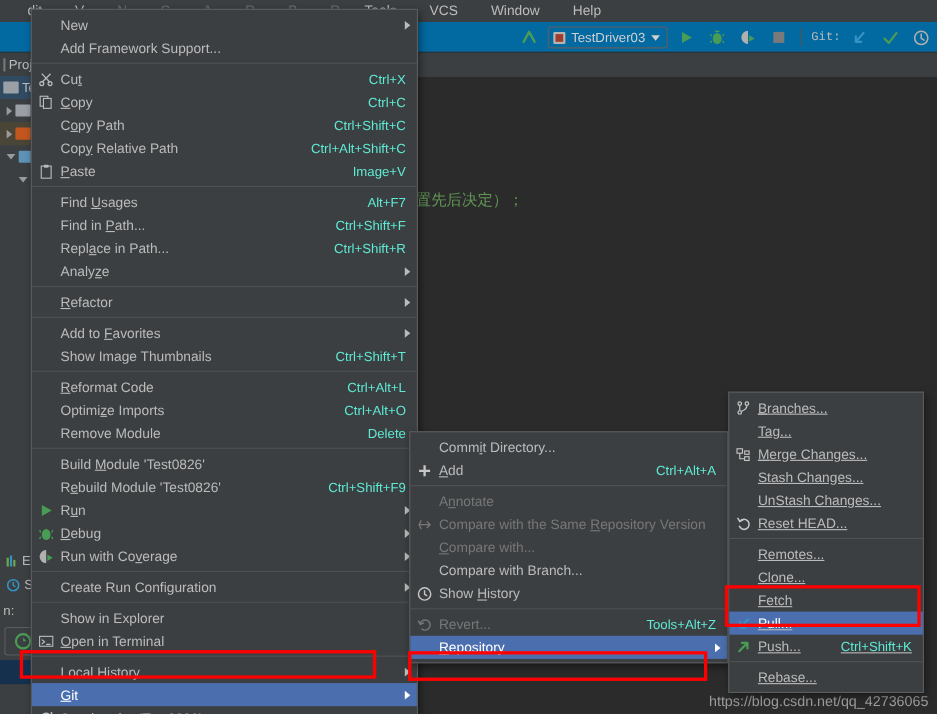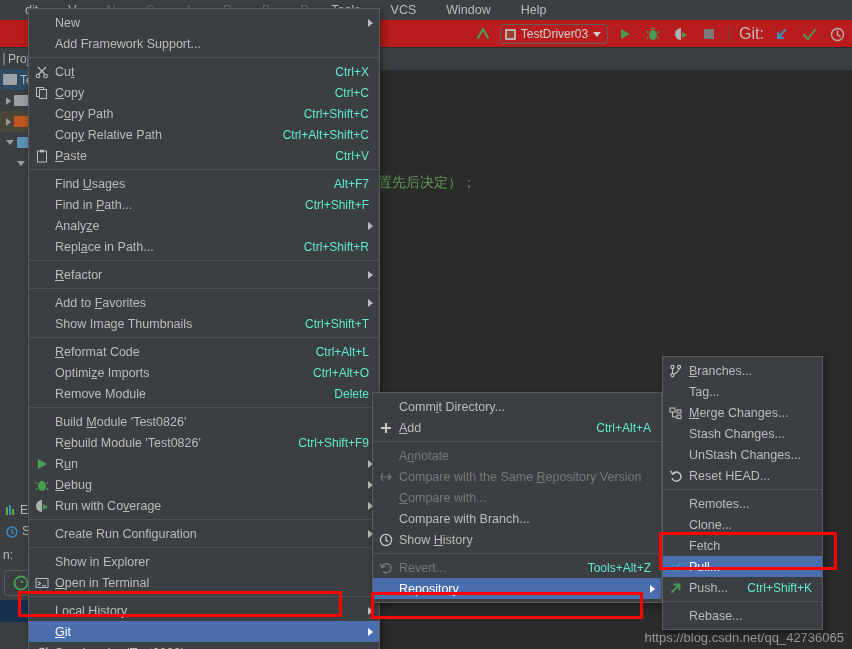--- a/index.html
+++ b/index.html
@@ -12,30 +12,30 @@
   }
   .ide{ position:absolute; inset:0; background:#3c3f41; }
 
   
   .menubar{ position:absolute; left:0; top:0; width:852px; height:20px;
             background:#3c3f41; display:flex; align-items:center; padding-left:2px; }
   .menubar .mi{ padding:0 7px; font-size:12.5px; color:#bbbbbb; line-height:20px; white-space:nowrap;margin-left:16px; }
 
   
   .toolbar{ position:absolute; left:0; top:20px; width:852px; height:28px;
-            background:#b91c1c; border-bottom:1px solid #2b2b2b; }
+            background:#0369a1; border-bottom:1px solid #2b2b2b; }
   .tb-right{ position:absolute; right:0; top:0; height:28px; display:flex; align-items:center; gap:6px; padding-right:4px; }
   .tb-ico{ width:22px; height:22px; display:flex; align-items:center; justify-content:center; }
   .runcfg{ height:20px; border:1px solid #5e6060; border-radius:3px; display:flex; align-items:center;
            gap:5px; padding:0 6px 0 4px; color:#cfcfcf; font-size:12px; }
   .runcfg .sq{ width:11px; height:11px; background:#b4b4b4; border-radius:1px; position:relative; }
   .runcfg .sq:after{ content:""; position:absolute; inset:2px; background:#a03c2a; }
   .caret{ width:0;height:0;border-left:4px solid transparent;border-right:4px solid transparent;border-top:5px solid #cfcfcf; }
   .sep-v{ width:1px; height:16px; background:#555; margin:0 3px; }
-  .gitlbl{ color:#bbb; font-size:16px; }
+  .gitlbl{ color:#bbb; font-size:11px;font-family:Liberation Mono, monospace; }
   .projtree{ position:absolute; left:0; top:48px; width:100px; bottom:100px; }
   .row{ height:21px; display:flex; align-items:center; padding-left:3px; gap:3px; font-size:12px; color:#bbb; white-space:nowrap; overflow:hidden; }
   .row.sel{ background:#2f4a61; }
   .row.hl{ background:#4a4637; }
   .tri{ width:0;height:0;border-top:4px solid transparent;border-bottom:4px solid transparent;border-left:5px solid #9a9a9a; margin-left:3px;}
   .tri.down{ border-left:4px solid transparent;border-right:4px solid transparent;border-top:5px solid #9a9a9a;border-bottom:none;}
   .fold{ width:14px;height:11px;border-radius:1px; }
   .fold.blue{ background:#5c93b7; }
   .fold.grey{ background:#9aa0a6; }
   .fold.orange{ background:#c2561f; }
@@ -283,42 +283,42 @@
         <span class="acc">Ctrl+Alt+Shift+C</span>
       </div>
       <div class="mrow">
         <span class="ic">
           <svg width="14" height="14" viewBox="0 0 14 14">
             <rect x="2.5" y="2" width="9" height="11" stroke="#b9bdc0" stroke-width="1" fill="none"></rect>
             <rect x="5" y="0.8" width="4" height="2.6" fill="#b9bdc0"></rect>
           </svg>
         </span>
         <span class="lbl"><u>P</u>aste</span>
-        <span class="acc">Ctrl+V</span>
+        <span class="acc">Image+V</span>
       </div>
       <div class="msep"></div>
       <div class="mrow">
         <span class="ic"></span>
         <span class="lbl">Find <u>U</u>sages</span>
         <span class="acc">Alt+F7</span>
       </div>
       <div class="mrow">
         <span class="ic"></span>
         <span class="lbl">Find in <u>P</u>ath...</span>
         <span class="acc">Ctrl+Shift+F</span>
       </div>
       <div class="mrow">
         <span class="ic"></span>
-        <span class="lbl">Analy<u>z</u>e</span>
-        <span class="arr"></span>
-      </div>
-      <div class="mrow">
-        <span class="ic"></span>
         <span class="lbl">Repl<u>a</u>ce in Path...</span>
         <span class="acc">Ctrl+Shift+R</span>
+      </div>
+      <div class="mrow">
+        <span class="ic"></span>
+        <span class="lbl">Analy<u>z</u>e</span>
+        <span class="arr"></span>
       </div>
       <div class="msep"></div>
       <div class="mrow">
         <span class="ic"></span>
         <span class="lbl"><u>R</u>efactor</span>
         <span class="arr"></span>
       </div>
       <div class="msep"></div>
       <div class="mrow">
         <span class="ic"></span>
@@ -484,21 +484,21 @@
         <span class="lbl">Revert...</span>
         <span class="acc">Tools+Alt+Z</span>
       </div>
       <div class="mrow sel">
         <span class="ic"></span>
         <span class="lbl"><u>R</u>epository</span>
         <span class="arr"></span>
       </div>
     </div>
 
-  <div class="menu" id="menu3" style="left:662px; top:356px; width:161px;">
+  <div class="menu" id="menu3" style="left:662px; top:356px; width:178px;text-decoration:underline;">
       <div class="mrow">
         <span class="ic">
           <svg width="14" height="14" viewBox="0 0 14 14">
             <circle cx="3.5" cy="3" r="1.6" stroke="#c7c7c7" stroke-width="1.1" fill="none"></circle>
             <circle cx="3.5" cy="11" r="1.6" stroke="#c7c7c7" stroke-width="1.1" fill="none"></circle>
             <circle cx="10" cy="3" r="1.6" stroke="#c7c7c7" stroke-width="1.1" fill="none"></circle>
             <path d="M3.5 4.6 L3.5 9.4 M10 4.6 Q10 8 5.2 9.8" stroke="#c7c7c7" stroke-width="1.1" fill="none"></path>
           </svg>
         </span>
         <span class="lbl"><u>B</u>ranches...</span>

